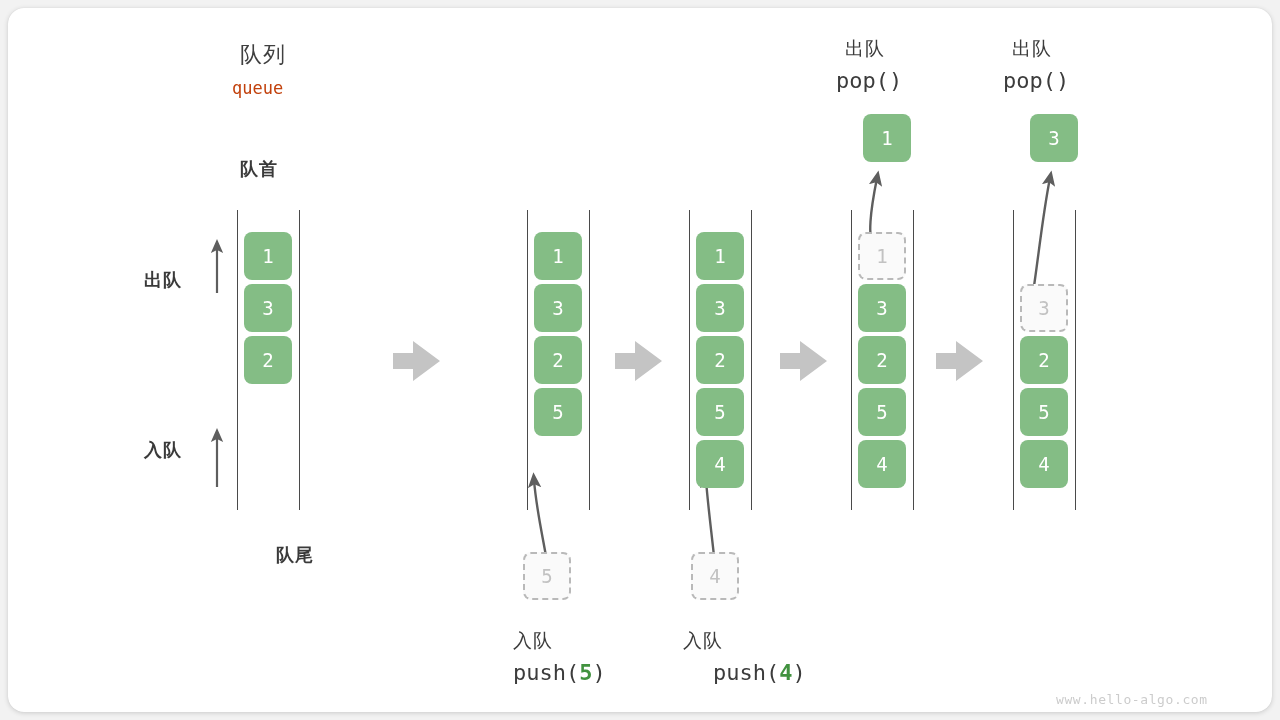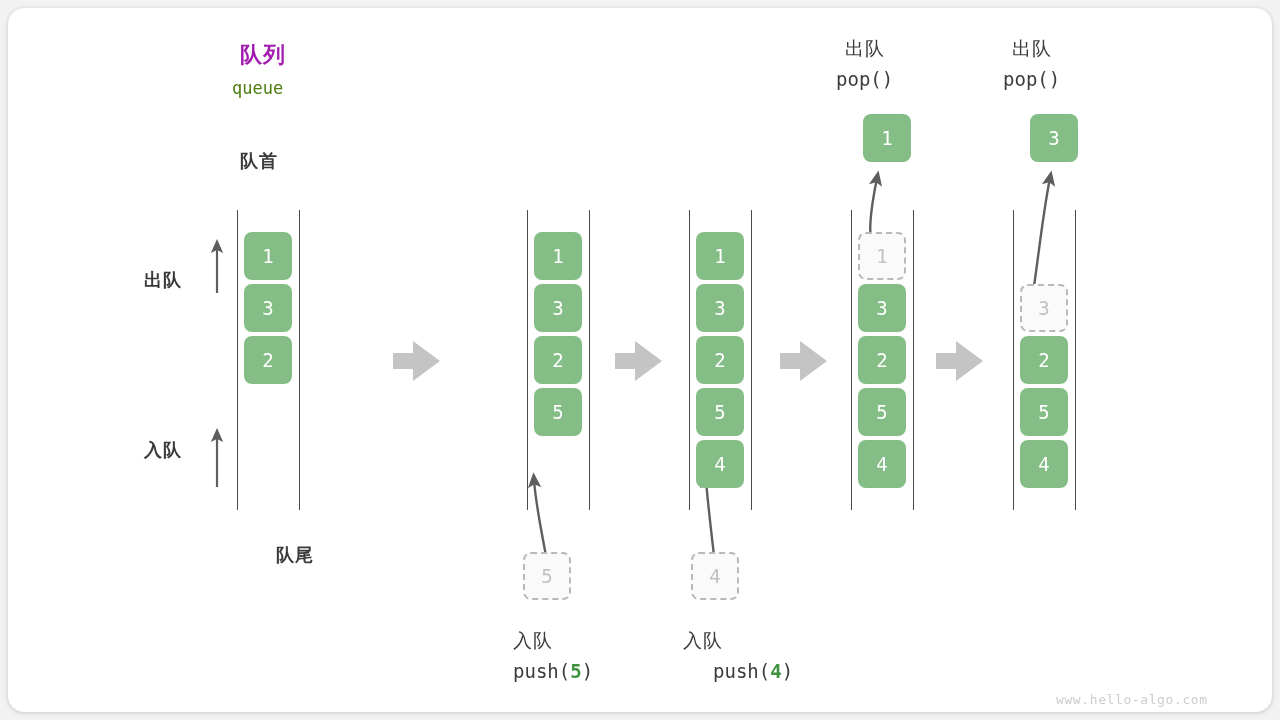--- a/index.html
+++ b/index.html
@@ -21,48 +21,48 @@
     background: #ffffff;
     border-radius: 16px;
     box-shadow: 0 1px 5px rgba(0,0,0,0.16), 0 0 1px rgba(0,0,0,0.10);
     overflow: hidden;
   }
 
   .abs { position: absolute; }
 
   
   .title-cn {
-    font-weight: bold;
+    font-weight: normal;
     font-size: 22px;
-    color: #a21caf;
+    color: #404040;
     letter-spacing: 1px;
     white-space: nowrap;
   }
   .title-en {
     font-family: "DejaVu Sans Mono", "Liberation Mono", monospace;
     font-size: 17px;
-    color: #4d7c0f;
+    color: #c2410c;
     white-space: nowrap;
   }
   .label-bold {
     font-weight: bold;
     font-size: 18px;
     color: #3a3a3a;
     letter-spacing: 1px;
     white-space: nowrap;
   }
   .op-cn {
     font-size: 19px;
     color: #3c3c3c;
     white-space: nowrap;
     letter-spacing: 1px;
   }
   .op-code {
     font-family: "DejaVu Sans Mono", "Liberation Mono", monospace;
-    font-size: 19px;
+    font-size: 22px;
     color: #3c3c3c;
     white-space: nowrap;
     text-align: right;
   }
   .op-code .argv { color: #41923f; font-weight: bold; }
   .watermark {
     font-family: "DejaVu Sans Mono", "Liberation Mono", monospace;
     font-size: 13px;
     color: #cccccc;
     letter-spacing: 0.6px;
@@ -145,21 +145,21 @@
         <path d="M772,345 L792,345 L792,333 L819,353 L792,373 L792,361 L772,361 Z"></path>
       </g>
       <g fill="#c4c4c4">
         <path d="M928,345 L948,345 L948,333 L975,353 L948,373 L948,361 L928,361 Z"></path>
       </g>
     </svg>
 
     <div class="abs title-cn" style="left:232px; top:32px;">队列</div>
     <div class="abs title-en" style="left:224px; top:70px;">queue</div>
 
-    <div class="abs label-bold" style="left:232px; top:141px;font-family:Liberation Mono, monospace;">队首</div>
+    <div class="abs label-bold" style="left:232px; top:149px;font-family:Liberation Mono, monospace;">队首</div>
     <div class="abs label-bold" style="left:232px; top:535px;padding-left:36px;">队尾</div>
 
     <div class="abs label-bold" style="left:136px; top:260px;">出队</div>
     <div class="abs label-bold" style="left:136px; top:430px;">入队</div>
 
     <div>
       <div class="rail abs" style="left:229px; top:202px; height:300px;"></div>
       <div class="rail abs" style="left:291px; top:202px; height:300px;"></div>
       <div class="cell abs" style="left:236px; top:224px;">1</div>
       <div class="cell abs" style="left:236px; top:276px;">3</div>

